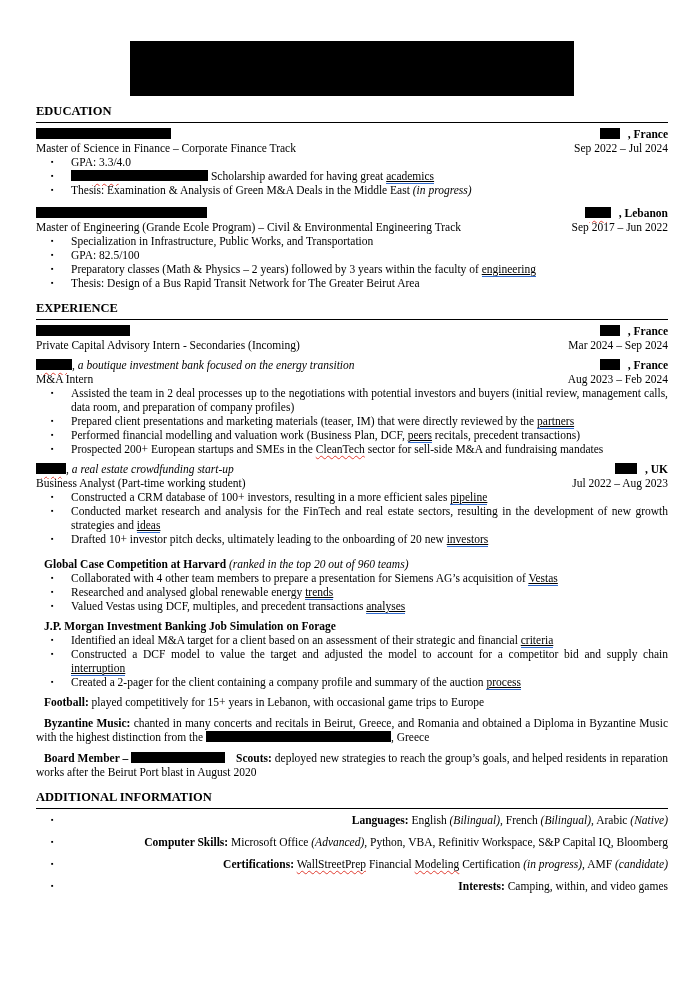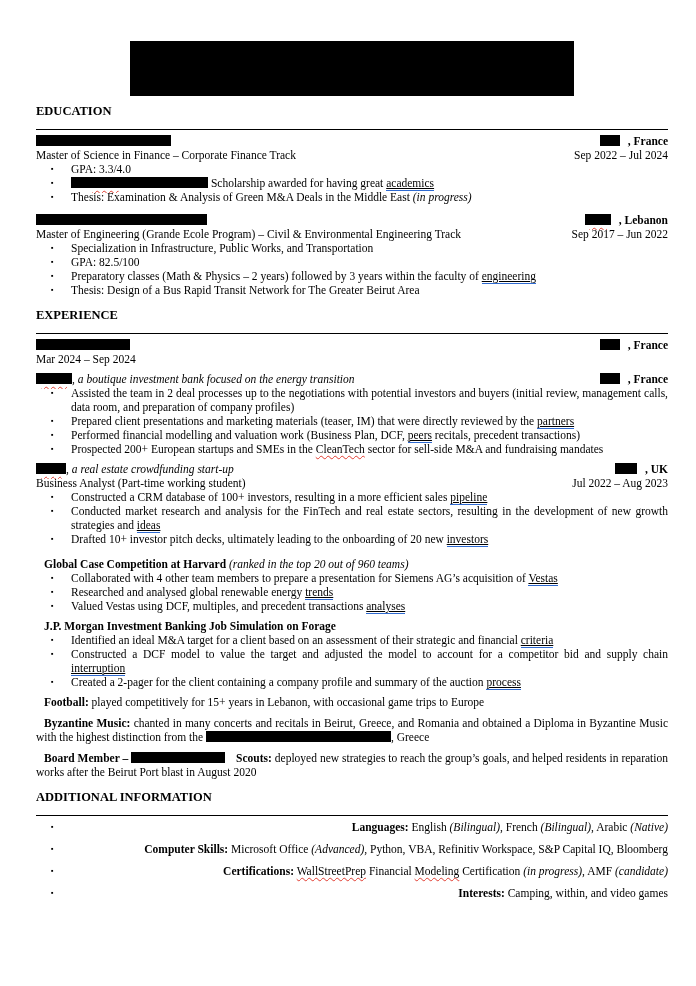--- a/index.html
+++ b/index.html
@@ -6,21 +6,21 @@
   html,body { background:#ffffff; }
   .page {
     width:696px; height:986px; background:#ffffff; position:relative;
     font-family:"Liberation Serif","DejaVu Serif",serif;
     font-size:11.5px; line-height:14px; color:#000; overflow:hidden;
   }
   .name-redaction { position:absolute; left:130px; top:41px; width:444px; height:55px; background:#000; }
   .content { position:absolute; left:36px; top:104px; width:632px; }
 
   .sec { margin-bottom:11px; }
-  .sec-title { font-weight:bold; font-size:12.5px; line-height:15px; border-bottom:1.5px solid #000; padding-bottom:10px; margin-bottom:4px; }
+  .sec-title { font-weight:bold; font-size:12.5px; line-height:15px; border-bottom:1.5px solid #000; padding-bottom:3px; margin-bottom:4px; }
 
   .row { display:flex; justify-content:space-between; align-items:baseline; }
   .row .left { flex:1 1 auto; }
   .row .right { flex:0 0 auto; text-align:right; white-space:nowrap; }
 
   .entry { margin-bottom:9px; }
   .entry-sm { margin-bottom:6px; }
 
   ul.blt { list-style:none; }
   .blt li { position:relative; padding-left:35px; text-align:justify; }
@@ -91,28 +91,33 @@
 
     <div class="sec">
       <div class="sec-title">EXPERIENCE</div>
 
       <div class="entry-sm">
         <div class="row">
           <div class="left"><span class="redact" style="width: 94px;"></span></div>
           <div class="right"><span class="redact" style="width: 20px;"></span><span class="s-b">, France</span></div>
         </div>
         <div class="row">
+          <div class="left"><span>Private Capital Advisory Intern - Secondaries (Incoming)</span></div>
           <div class="right"><span>Mar 2024 – Sep 2024</span></div>
         </div>
       </div>
 
       <div class="entry-sm">
         <div class="row">
           <div class="left"><span class="redact redact-rw" style="width: 36px;"></span><span class="s-i">, a boutique investment bank focused on the energy transition</span></div>
           <div class="right"><span class="redact" style="width: 20px;"></span><span class="s-b">, France</span></div>
+        </div>
+        <div class="row">
+          <div class="left"><span>M&amp;A Intern</span></div>
+          <div class="right"><span>Aug 2023 – Feb 2024</span></div>
         </div>
         <ul class="blt">
           <li><span>Assisted the team in 2 deal processes up to the negotiations with potential investors and buyers (initial review, management calls, data room, and preparation of company profiles)</span></li>
           <li><span>Prepared client presentations and marketing materials (teaser, IM) that were directly reviewed by the </span><span class="s-u">partners</span></li>
           <li><span>Performed financial modelling and valuation work (Business Plan, DCF, </span><span class="s-u">peers</span><span> recitals, precedent transactions)</span></li>
           <li><span>Prospected 200+ European startups and SMEs in the </span><span class="s-rw">CleanTech</span><span> sector for sell-side M&amp;A and fundraising mandates</span></li>
         </ul>
       </div>
 
       <div>

